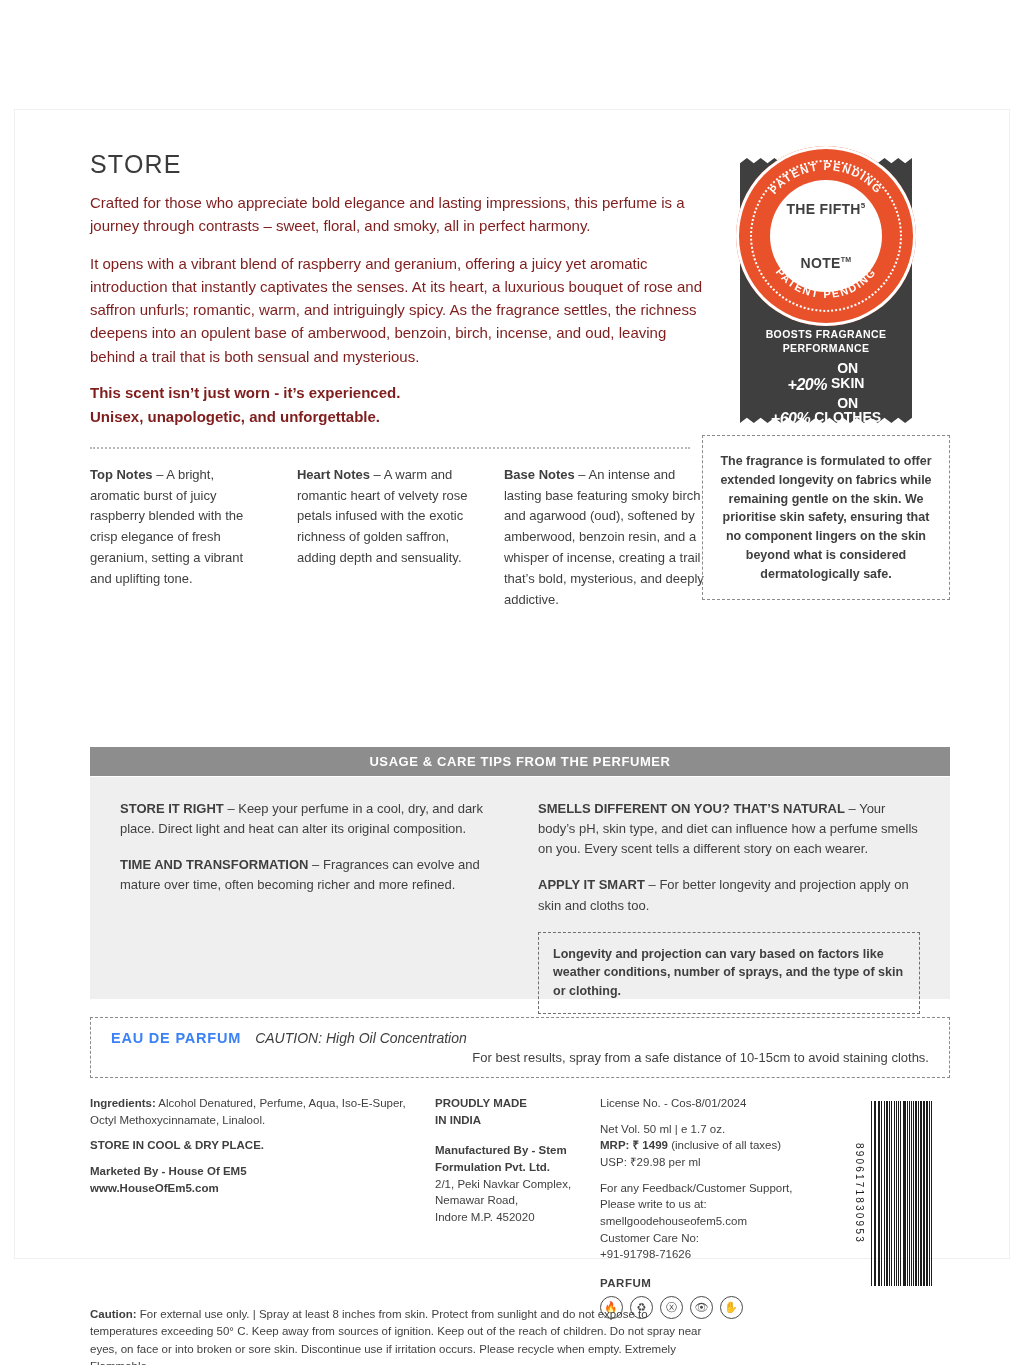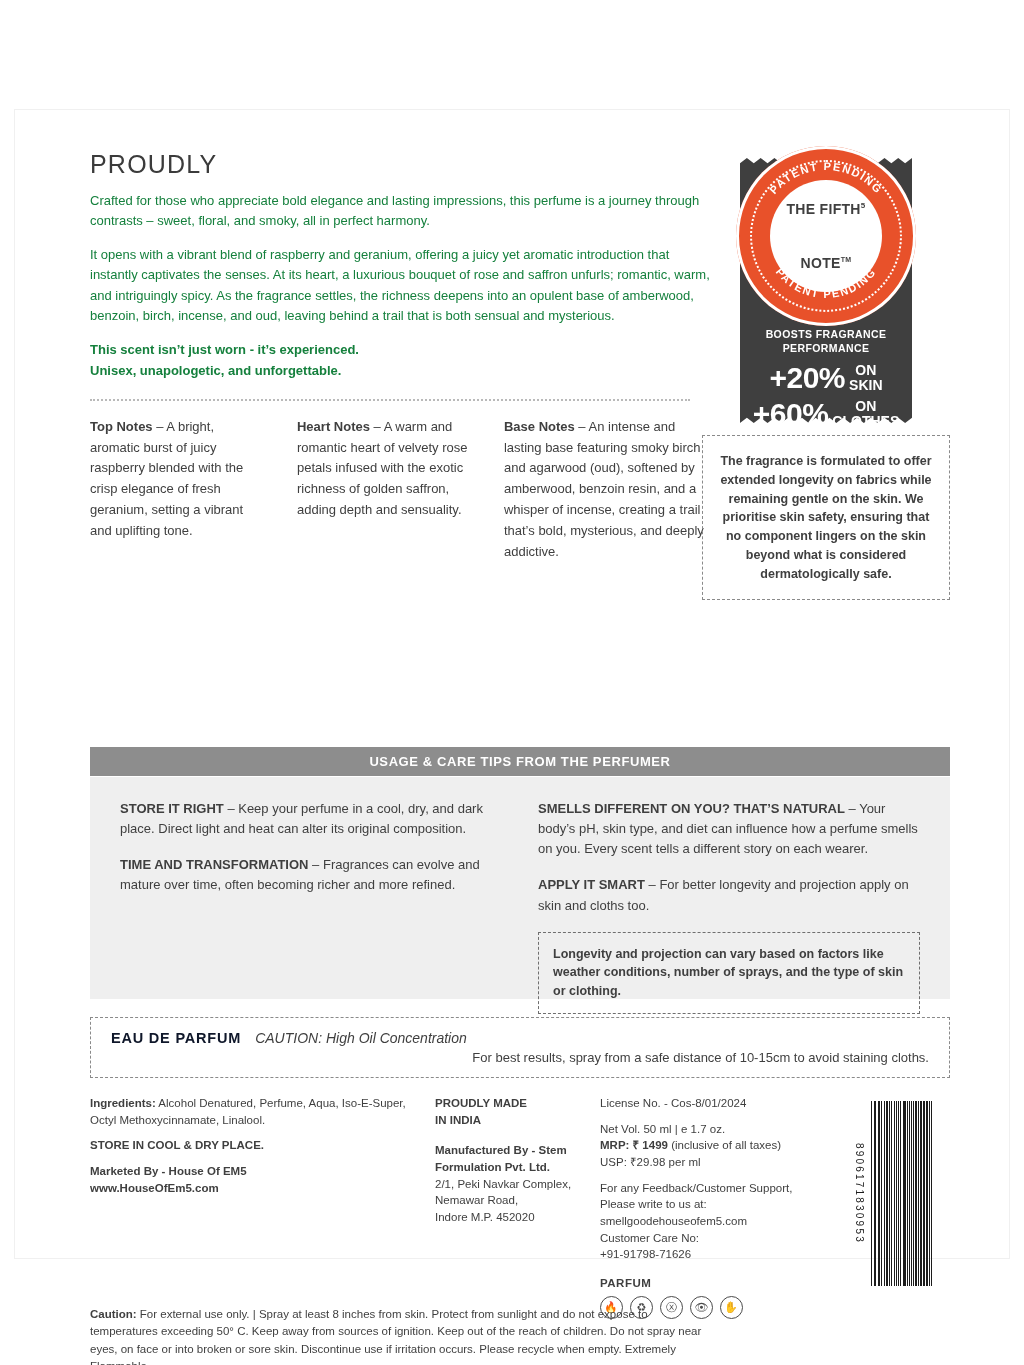--- a/index.html
+++ b/index.html
@@ -31,23 +31,23 @@
   
   .title {
     font-size: 25px;
     letter-spacing: 1.2px;
     color: #3b3b3b;
     font-weight: 400;
     margin: 0 0 12px 0;
   }
   .intro p {
     margin: 0 0 14px 0;
-    font-size: 13px;
+    font-size: 15px;
     line-height: 1.55;
-    color: #15803d;
+    color: #7f1d1d;
     width: 620px;
   }
   .intro p.strongline {
     font-weight: bold;
     line-height: 1.5;
     margin-top: 6px;
   }
 
   
   .badge-wrap {
@@ -120,21 +120,21 @@
     color: #ffffff;
   }
   .stamp-lower .boost {
     font-size: 10.5px; font-weight: bold; line-height: 1.3; letter-spacing: .4px;
     margin-bottom: 6px;
   }
   .pct-row {
     display: flex; align-items: flex-end; justify-content: center; gap: 4px;
     margin-bottom: 2px;
   }
-  .pct-big { font-size: 30px; font-weight: bold; letter-spacing: -.5px; }
+  .pct-big { font-size: 16px; font-weight: bold; letter-spacing: -.5px; font-style: italic; }
   .pct-small { font-size: 14px; font-weight: bold; line-height: 1.05; text-align: center; padding-bottom: 3px; }
   .stamp-pa {
     font-size: 9.5px; margin-top: 8px; letter-spacing: .2px;
   }
   .badge-note {
     margin-top: 12px;
     border: 1.5px dashed #8a8a8a;
     padding: 16px 12px;
     font-size: 12.5px;
     font-weight: bold;
@@ -196,21 +196,21 @@
 
   
   .edp {
     position: absolute;
     left: 75px; top: 907px;
     width: 860px;
     border: 1.5px dashed #8a8a8a;
     padding: 12px 20px;
   }
   .edp-line1 { display: flex; align-items: baseline; gap: 14px; }
-  .edp-title { font-size: 14.5px; font-weight: bold; letter-spacing: .8px; color: #0f172a; }
+  .edp-title { font-size: 14.5px; font-weight: bold; letter-spacing: .8px; color: #3b82f6; }
   .edp-caution { font-size: 14px; font-style: italic; color: #3f3f3f; }
   .edp-sub { font-size: 13px; color: #3f3f3f; margin-top: 4px; text-align: right; }
 
   
   .bottom {
     position: absolute;
     left: 75px; top: 985px;
     width: 860px;
     display: flex;
   }
@@ -259,21 +259,21 @@
   .caution-foot b { font-weight: bold; }
 </style>
 </head>
 <body>
 
 <div class="page">
   <div class="card">
 
     <div class="inner">
 
-      <h1 class="title">PROUDLY</h1>
+      <h1 class="title">STORE</h1>
 
       <div class="intro">
         <p>Crafted for those who appreciate bold elegance and lasting impressions, this perfume is a journey through contrasts – sweet, floral, and smoky, all in perfect harmony.</p>
         <p>It opens with a vibrant blend of raspberry and geranium, offering a juicy yet aromatic introduction that instantly captivates the senses. At its heart, a luxurious bouquet of rose and saffron unfurls; romantic, warm, and intriguingly spicy. As the fragrance settles, the richness deepens into an opulent base of amberwood, benzoin, birch, incense, and oud, leaving behind a trail that is both sensual and mysterious.</p>
         <p class="strongline">This scent isn’t just worn - it’s experienced.</p>
         <p class="strongline" style="margin-top:-12px">Unisex, unapologetic, and unforgettable.</p>
       </div>
 
       <div class="dotted-div"></div>
 

